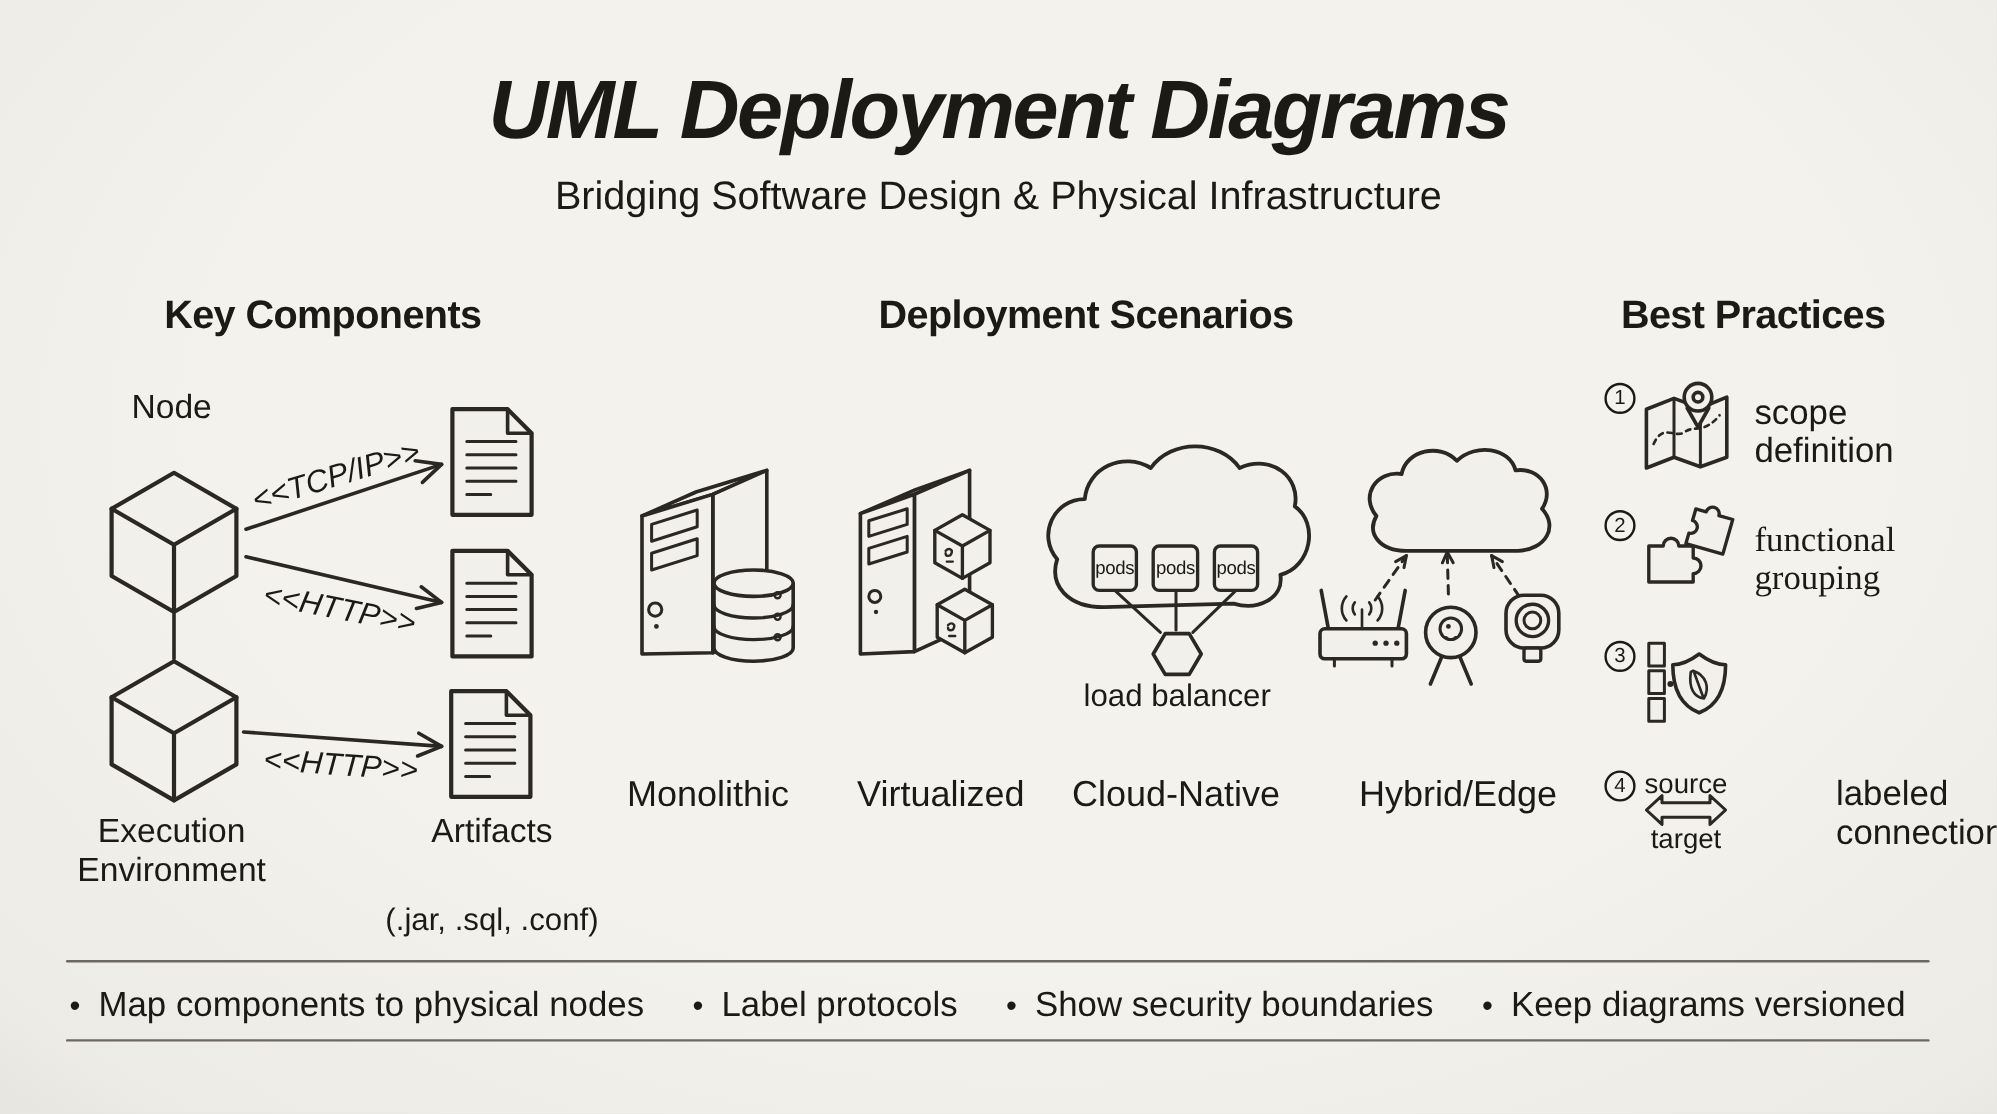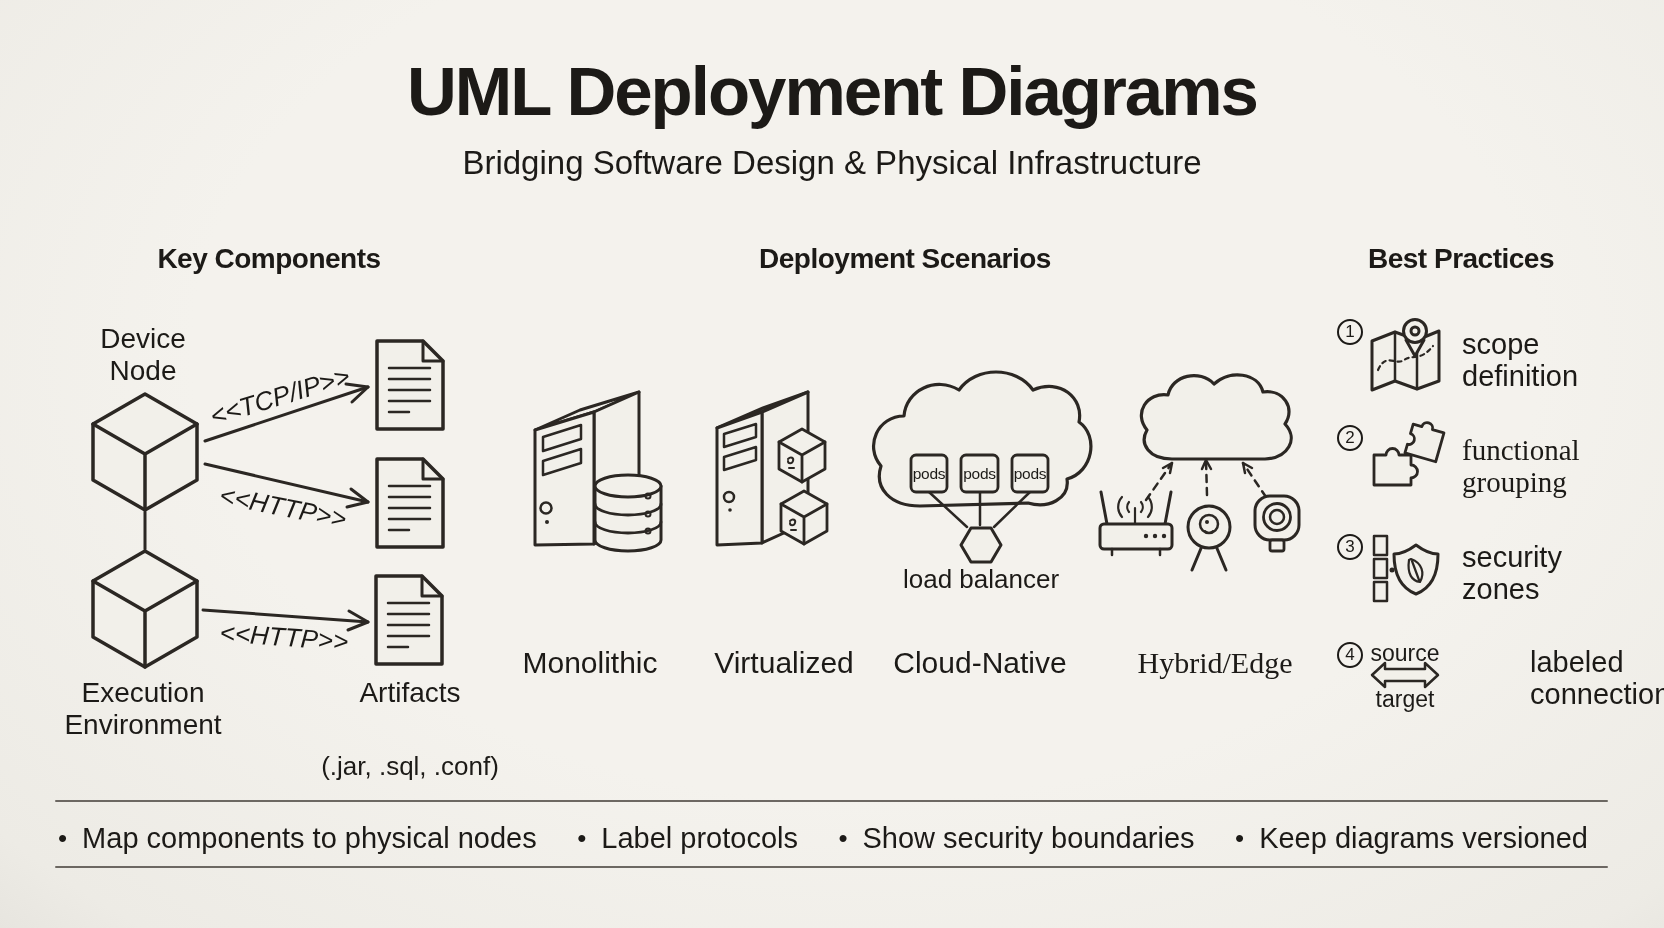--- a/index.html
+++ b/index.html
@@ -8,21 +8,21 @@
   html,body{margin:0;padding:0;background:#e9e7e1;}
   .poster{
     position:relative; width:1664px; height:928px; overflow:hidden;
     background:radial-gradient(ellipse at 52% 38%, #f4f2ed 55%, #edebe5 92%, #e7e5df 100%);
     font-family:"Liberation Sans", sans-serif; color:var(--ink);
   }
   .abs{position:absolute;}
   .ctr{text-align:center;}
   .title{font-size:69px;font-weight:700;letter-spacing:-2px;}
   .subtitle{font-size:33px;font-weight:400;letter-spacing:0px;}
-  .heading{font-size:28px;font-weight:700;letter-spacing:-0.5px;}
+  .heading{font-size:33px;font-weight:700;letter-spacing:-0.5px;}
   .lbl{font-size:28px;line-height:32px;}
   .scn{font-size:30px;margin-top:26px;}
   .stereo{font-size:26px;font-style:italic;white-space:nowrap;}
   .bp-line{font-size:29px;line-height:32px;}
   .numcircle{
     width:26px;height:26px;border:2.5px solid var(--ink);border-radius:50%;
     display:flex;align-items:center;justify-content:center;
     font-size:17px;font-weight:400;box-sizing:border-box;
   }
   .pods{
@@ -210,71 +210,66 @@
         <path class="fp" stroke-width="3" d="M1416 545 C1424 551 1432 554 1438 554 C1438 577 1429 589 1416 594 C1403 589 1394 577 1394 554 C1400 554 1408 551 1416 545 Z"></path>
         <path class="ln" stroke-width="2.2" d="M1409 560 C1407 574 1412 581 1420 582 C1425 573 1422 563 1411 559 Z M1412 561 L1419 580"></path>
       </g>
     </g>
 
     <g>
       <path class="fp" stroke-width="2.5" d="M1385 663 L1372 675 L1385 687 V681 H1425 V687 L1438 675 L1425 663 V669 H1385 Z"></path>
     </g>
   </svg>
 
-  <div class="abs ctr title" style="left:0;right:0;top:52px;">UML Deployment Diagrams</div>
+  <div class="abs ctr title" style="left:0;right:0;top:52px;font-style:italic;">UML Deployment Diagrams</div>
   <div class="abs ctr subtitle" style="left:0;right:0;top:144px;">Bridging Software Design &amp; Physical Infrastructure</div>
 
   <div class="abs ctr heading" style="left:69px;width:400px;top:243px;">Key Components</div>
   <div class="abs ctr heading" style="left:705px;width:400px;top:243px;">Deployment Scenarios</div>
   <div class="abs ctr heading" style="left:1261px;width:400px;top:243px;">Best Practices</div>
 
   <div class="abs ctr lbl" style="left:43px;width:200px;top:323px;">
-    <div>Device</div>
     <div>Node</div>
   </div>
   <div class="abs ctr lbl" style="left:23px;width:240px;top:677px;">
     <div>Execution</div>
     <div>Environment</div>
   </div>
   <div class="abs ctr lbl" style="left:300px;width:220px;top:677px;">
     <div>Artifacts</div>
     <div style="font-size:26px;margin-top:41px;">(.jar, .sql, .conf)</div>
   </div>
 
   <div class="abs ctr stereo" style="left:190px;width:180px;top:381px;transform:rotate(-17deg);">&lt;&lt;TCP/IP&gt;&gt;</div>
   <div class="abs ctr stereo" style="left:193px;width:180px;top:492px;transform:rotate(11deg);">&lt;&lt;HTTP&gt;&gt;</div>
   <div class="abs ctr stereo" style="left:194px;width:180px;top:622px;transform:rotate(4deg);">&lt;&lt;HTTP&gt;&gt;</div>
 
   <div class="abs ctr scn" style="left:480px;width:220px;top:620px;">Monolithic</div>
   <div class="abs ctr scn" style="left:674px;width:220px;top:620px;">Virtualized</div>
   <div class="abs ctr scn" style="left:870px;width:220px;top:620px;">Cloud-Native</div>
-  <div class="abs ctr scn" style="left:1105px;width:220px;top:620px;font-family:Liberation Serif, serif;">Hybrid/Edge</div>
+  <div class="abs ctr scn" style="left:1105px;width:220px;top:620px;">Hybrid/Edge</div>
 
   <div class="abs pods" style="left:911px;top:455px;width:36px;height:37px;">pods</div>
   <div class="abs pods" style="left:961px;top:455px;width:37px;height:37px;">pods</div>
   <div class="abs pods" style="left:1012px;top:455px;width:36px;height:37px;">pods</div>
   <div class="abs ctr smalllbl" style="left:881px;width:200px;top:564px;">load balancer</div>
 
   <div class="abs numcircle" style="left:1337px;top:319px;">1</div>
   <div class="abs bp-line" style="left:1462px;top:328px;">
     <div>scope</div>
     <div>definition</div>
   </div>
 
   <div class="abs numcircle" style="left:1337px;top:425px;">2</div>
   <div class="abs bp-line" style="left:1462px;top:434px;font-family:Liberation Serif, serif;">
     <div>functional</div>
     <div>grouping</div>
   </div>
 
   <div class="abs numcircle" style="left:1337px;top:534px;">3</div>
-  <div class="abs bp-line" style="left:1462px;top:541px;">
-    <div>security</div>
-    <div>zones</div>
-  </div>
 
   <div class="abs numcircle" style="left:1337px;top:642px;">4</div>
   <div class="abs ctr st-lbl" style="left:1355px;width:100px;top:641px;">source</div>
   <div class="abs ctr st-lbl" style="left:1355px;width:100px;top:687px;">target</div>
   <div class="abs bp-line" style="left:1530px;top:646px;">
     <div>labeled</div>
     <div>connections</div>
   </div>
 
   <div class="abs rule" style="left:55px;right:56px;top:800px;"></div>

